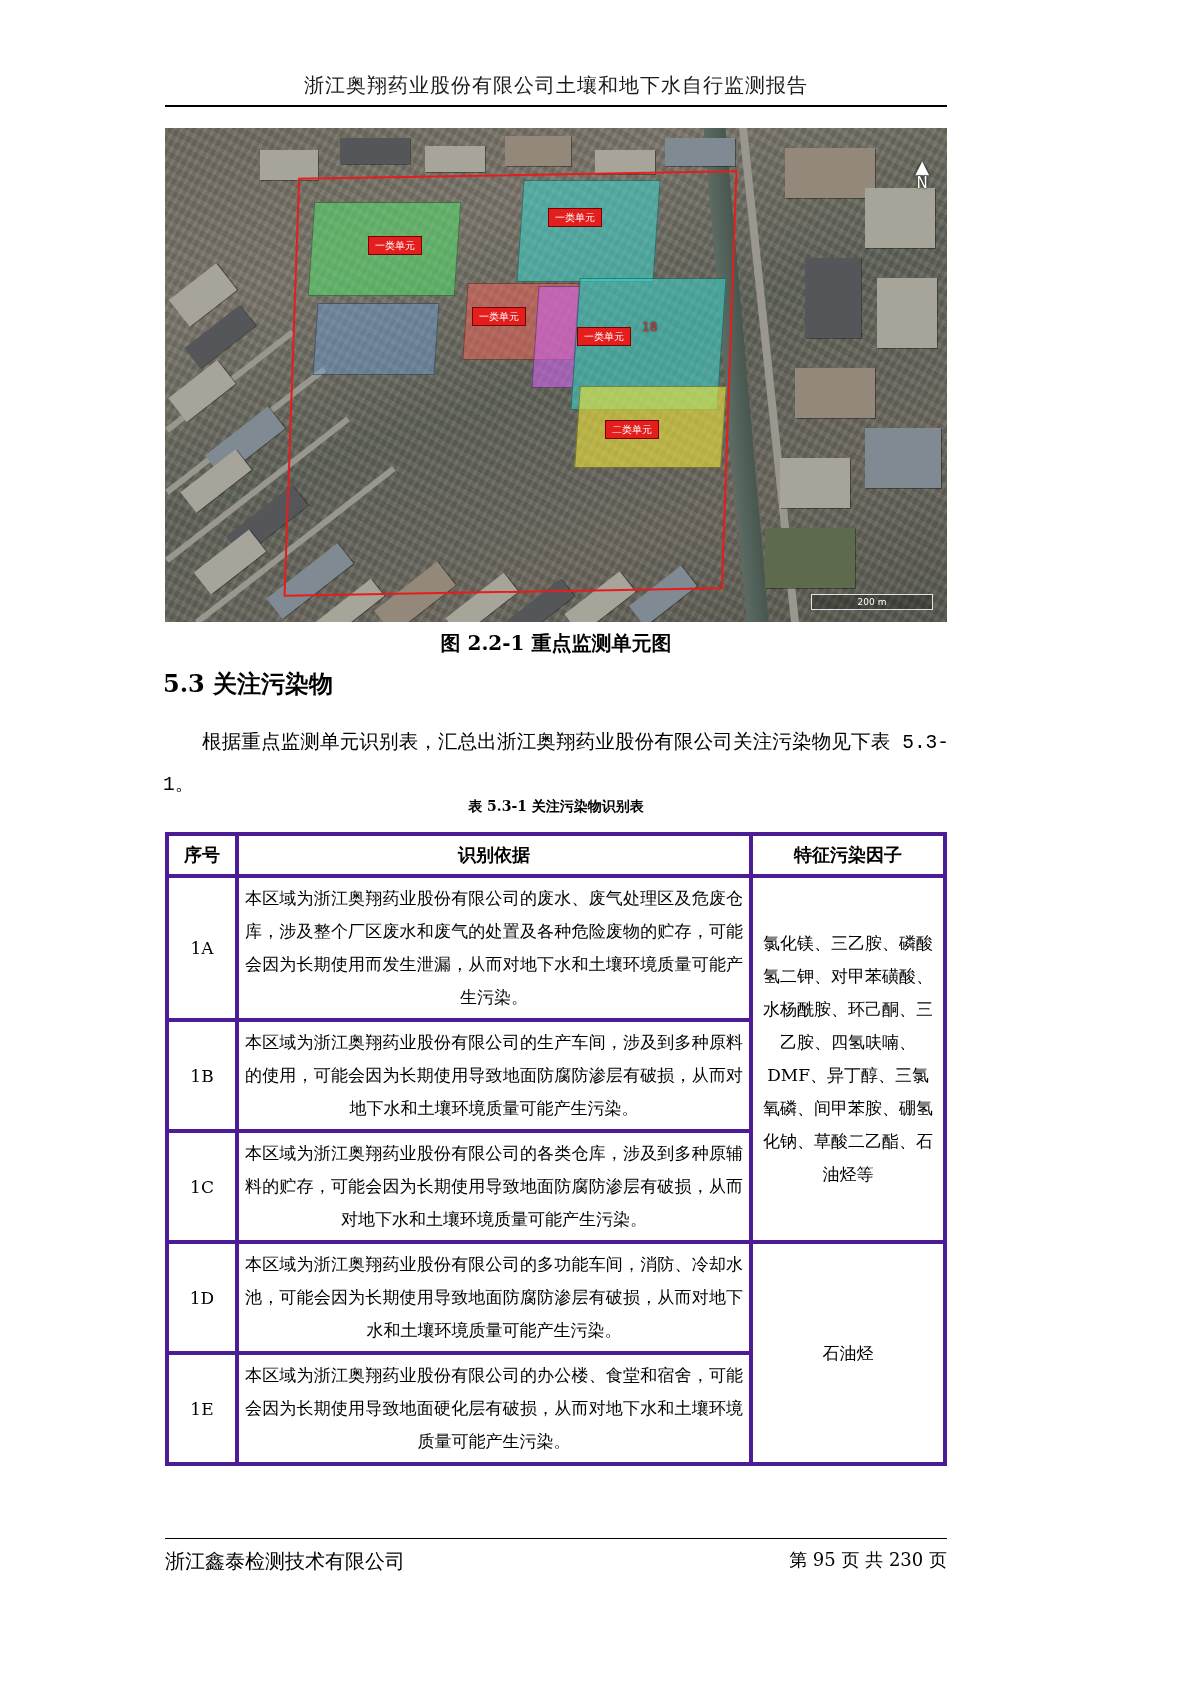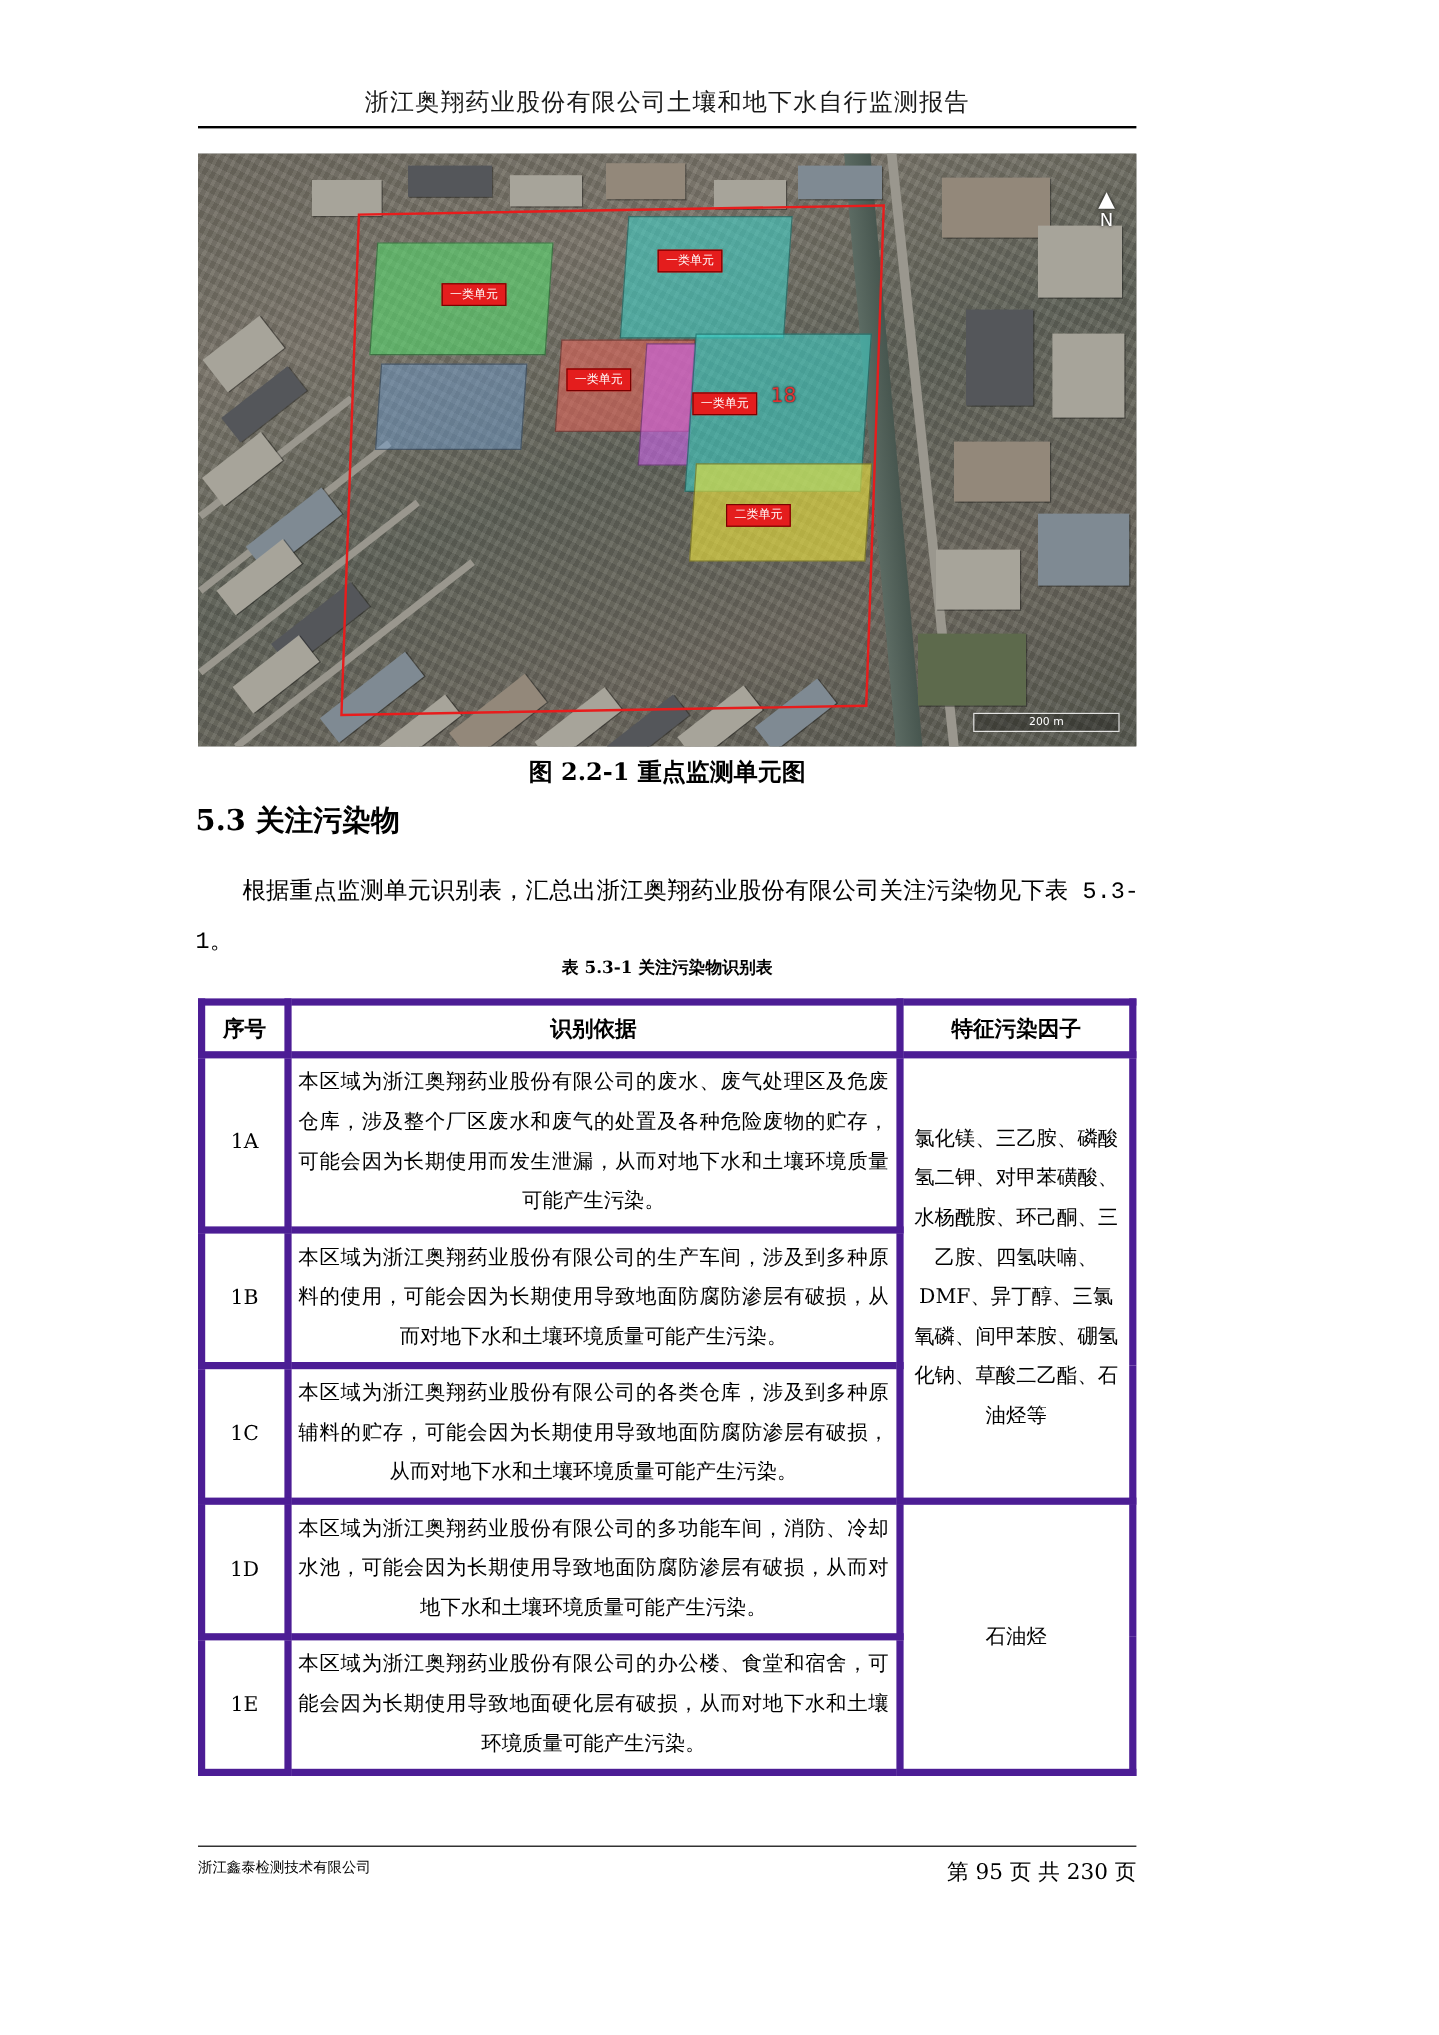--- a/index.html
+++ b/index.html
@@ -138,21 +138,21 @@
     border: 1px solid rgba(255,255,255,0.85);
     background: rgba(0,0,0,0.25);
     color: #fff;
     font-size: 9px;
     text-align: center;
     line-height: 14px;
   }
   .map-note {
     position: absolute;
     color: #d33;
-    font-size: 17px;
+    font-size: 12px;
     text-shadow: 0 0 2px #000;
   }
   .fig-caption {
     position: absolute;
     left: 165px;
     top: 630px;
     width: 782px;
     text-align: center;
     font-family: "DejaVu Serif", "Liberation Serif", serif;
     font-weight: bold;
@@ -192,21 +192,21 @@
   table.main {
     position: absolute;
     left: 165px;
     top: 832px;
     width: 782px;
     border-collapse: collapse;
     font-family: "DejaVu Serif", "Liberation Serif", serif;
     font-size: 17px;
   }
   table.main th, table.main td {
-    border: 6px solid #4c1d95;
+    border: 4px solid #4c1d95;
     padding: 4px 6px;
     vertical-align: middle;
   }
   table.main th {
     text-align: center;
     font-weight: bold;
     font-size: 18px;
     padding: 7px 4px;
   }
   td.idx {
@@ -233,21 +233,21 @@
     top: 1538px;
     width: 782px;
     height: 1px;
     background: #000;
   }
   .footer-left {
     position: absolute;
     left: 165px;
     top: 1548px;
     font-family: "DejaVu Sans", "Liberation Sans", sans-serif;
-    font-size: 12px;
+    font-size: 20px;
   }
   .footer-right {
     position: absolute;
     right: 252px;
     top: 1548px;
     font-family: "DejaVu Serif", "Liberation Serif", serif;
     font-size: 18px;
     white-space: nowrap;
   }
 </style>

